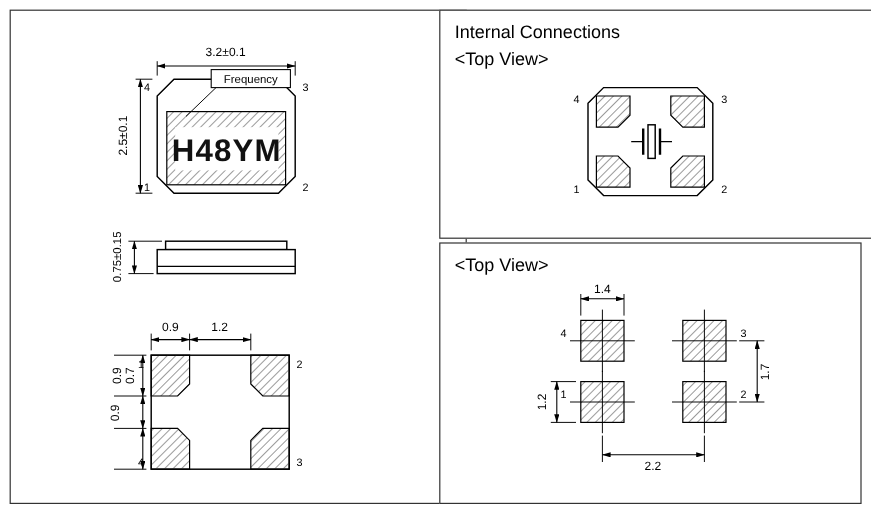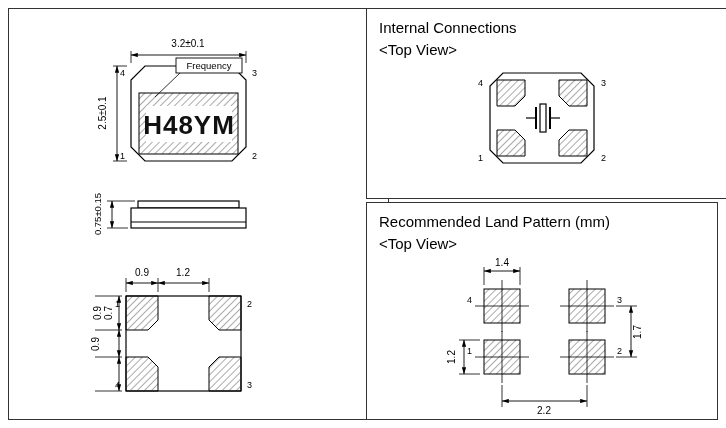--- a/index.html
+++ b/index.html
@@ -144,21 +144,20 @@
       </g>
       <text class="t9" x="116" y="25" text-anchor="end">4</text>
       <text class="t9" x="234" y="25" text-anchor="start">3</text>
       <text class="t9" x="116" y="100" text-anchor="end">1</text>
       <text class="t9" x="234" y="100" text-anchor="start">2</text>
     </svg>
   </div>
 
   <div class="panel panel-rb">
     <div class="panel-title">
-      <div>Recommended Land Pattern (mm)</div>
       <div>&lt;Top View&gt;</div>
     </div>
     <svg width="350" height="164" viewBox="0 0 350 164">
       <defs>
         <pattern id="hatch3" patternUnits="userSpaceOnUse" width="5" height="5" patternTransform="rotate(45)">
           <line x1="0" y1="0" x2="0" y2="5" stroke="#555" stroke-width="1"></line>
         </pattern>
         <marker id="ae3" viewBox="0 0 10 6" refX="9.5" refY="3" markerWidth="8" markerHeight="4.8" orient="auto">
           <path d="M0,0 L10,3 L0,6 Z" fill="#000"></path>
         </marker>

